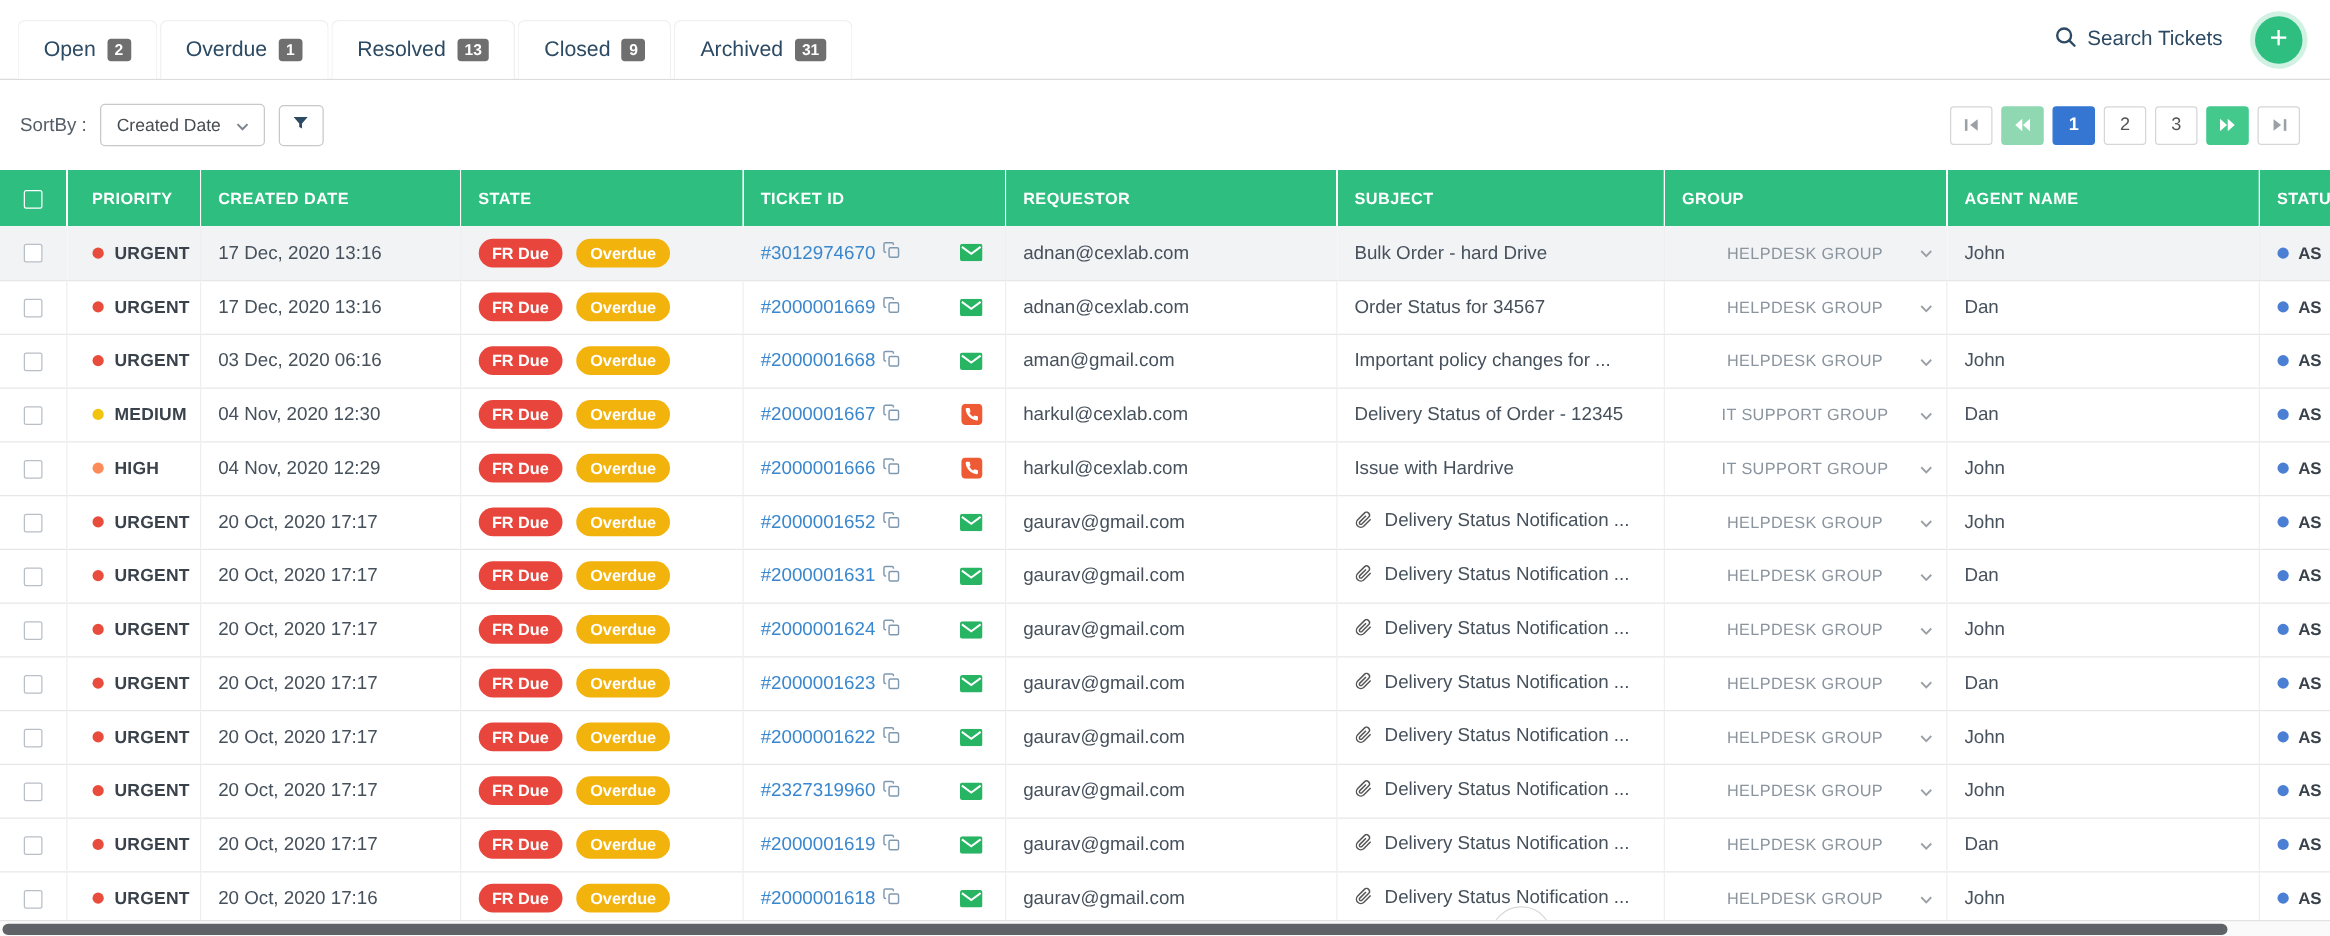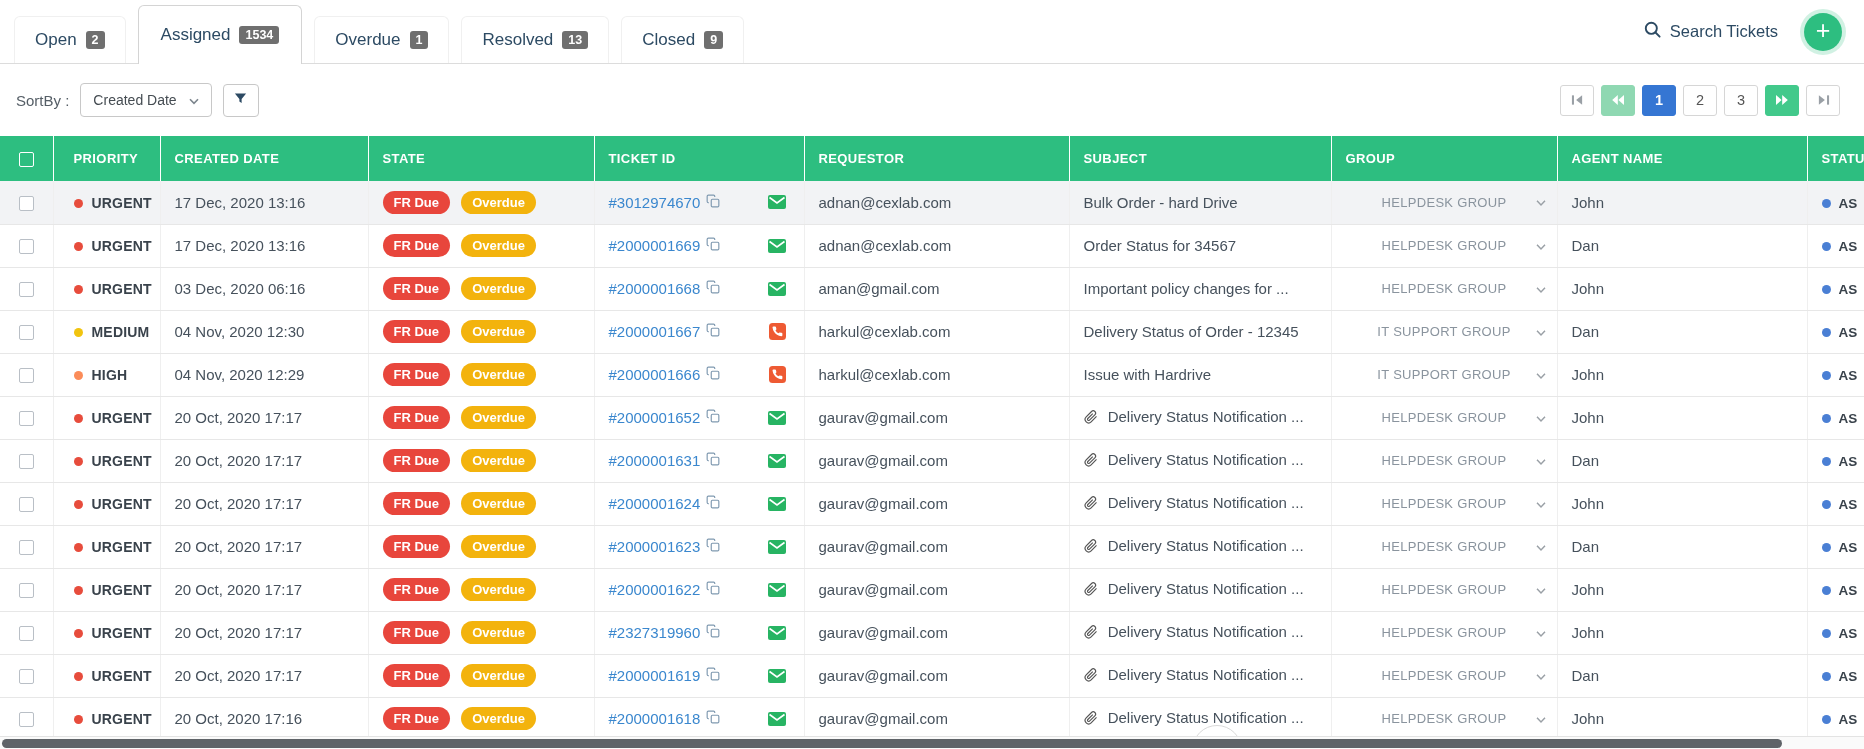--- a/index.html
+++ b/index.html
@@ -3,21 +3,21 @@
 <meta charset="utf-8">
 <style>
   * { box-sizing: border-box; margin: 0; padding: 0; }
   html,body { width:1864px; height:749px; overflow:hidden; background:#fff;
     font-family:"Liberation Sans", sans-serif; }
   .app { position:relative; width:1864px; height:749px; background:#fff; overflow:hidden; }
 
   
   .tabbar { display:flex; justify-content:space-between; height:64px;
     border-bottom:1px solid #dcdcdc; padding:0 22px 0 14px; background:#fff; }
-  .tabs { display:flex; align-items:flex-end; gap:12px; }
+  .tabs { display:flex; align-items:flex-end; gap:2px; }
   .tab { display:flex; align-items:center; gap:9px; padding:0 20px; height:47px;
     border:1px solid #f0f0f0; border-bottom:none; border-radius:6px 6px 0 0;
     cursor:pointer; background:#fff; color:var(--tab_text,#2c4a63); position:relative; }
   .tab.active { height:59px; margin-bottom:-1px; border-color:#d4d4d4; z-index:2; padding:0 22px; }
   .tab-label { font-size:17px; }
   .tab-badge { background:var(--badge_gray,#6f6f6f); color:#fff; font-size:12.5px;
     font-weight:700; padding:3px 6px; border-radius:3px; line-height:1; }
   .tabbar-right { display:flex; align-items:center; gap:26px; }
   .search { display:flex; align-items:center; gap:8px; color:var(--tab_text,#2c4a63);
     font-size:16.5px; font-weight:500; cursor:pointer; }
@@ -100,40 +100,40 @@
 
 <div class="app">
 
   <header class="tabbar">
     <div class="tabs" id="tabs">
   <div class="tab">
     <span class="tab-label">Open</span>
     <span class="tab-badge">2</span>
   </div>
 
-  <div class="tab active">
-    <span class="tab-label">Assigned</span>
-    <span class="tab-badge">1534</span>
-  </div>
 
   <div class="tab">
     <span class="tab-label">Overdue</span>
     <span class="tab-badge">1</span>
   </div>
 
   <div class="tab">
     <span class="tab-label">Resolved</span>
     <span class="tab-badge">13</span>
   </div>
 
   <div class="tab">
     <span class="tab-label">Closed</span>
     <span class="tab-badge">9</span>
   </div>
 
+  <div class="tab">
+    <span class="tab-label">Archived</span>
+    <span class="tab-badge">31</span>
+  </div>
 </div>
     <div class="tabbar-right">
       <div class="search">
         <span>
           <svg width="19" height="19" viewBox="0 0 24 24" fill="none" stroke="#2c4a63" stroke-width="2.4" stroke-linecap="round">
               <circle cx="10.5" cy="10.5" r="7"></circle>
               <line x1="15.8" y1="15.8" x2="21" y2="21"></line>
             </svg>
         </span>
         <span>Search Tickets</span>

